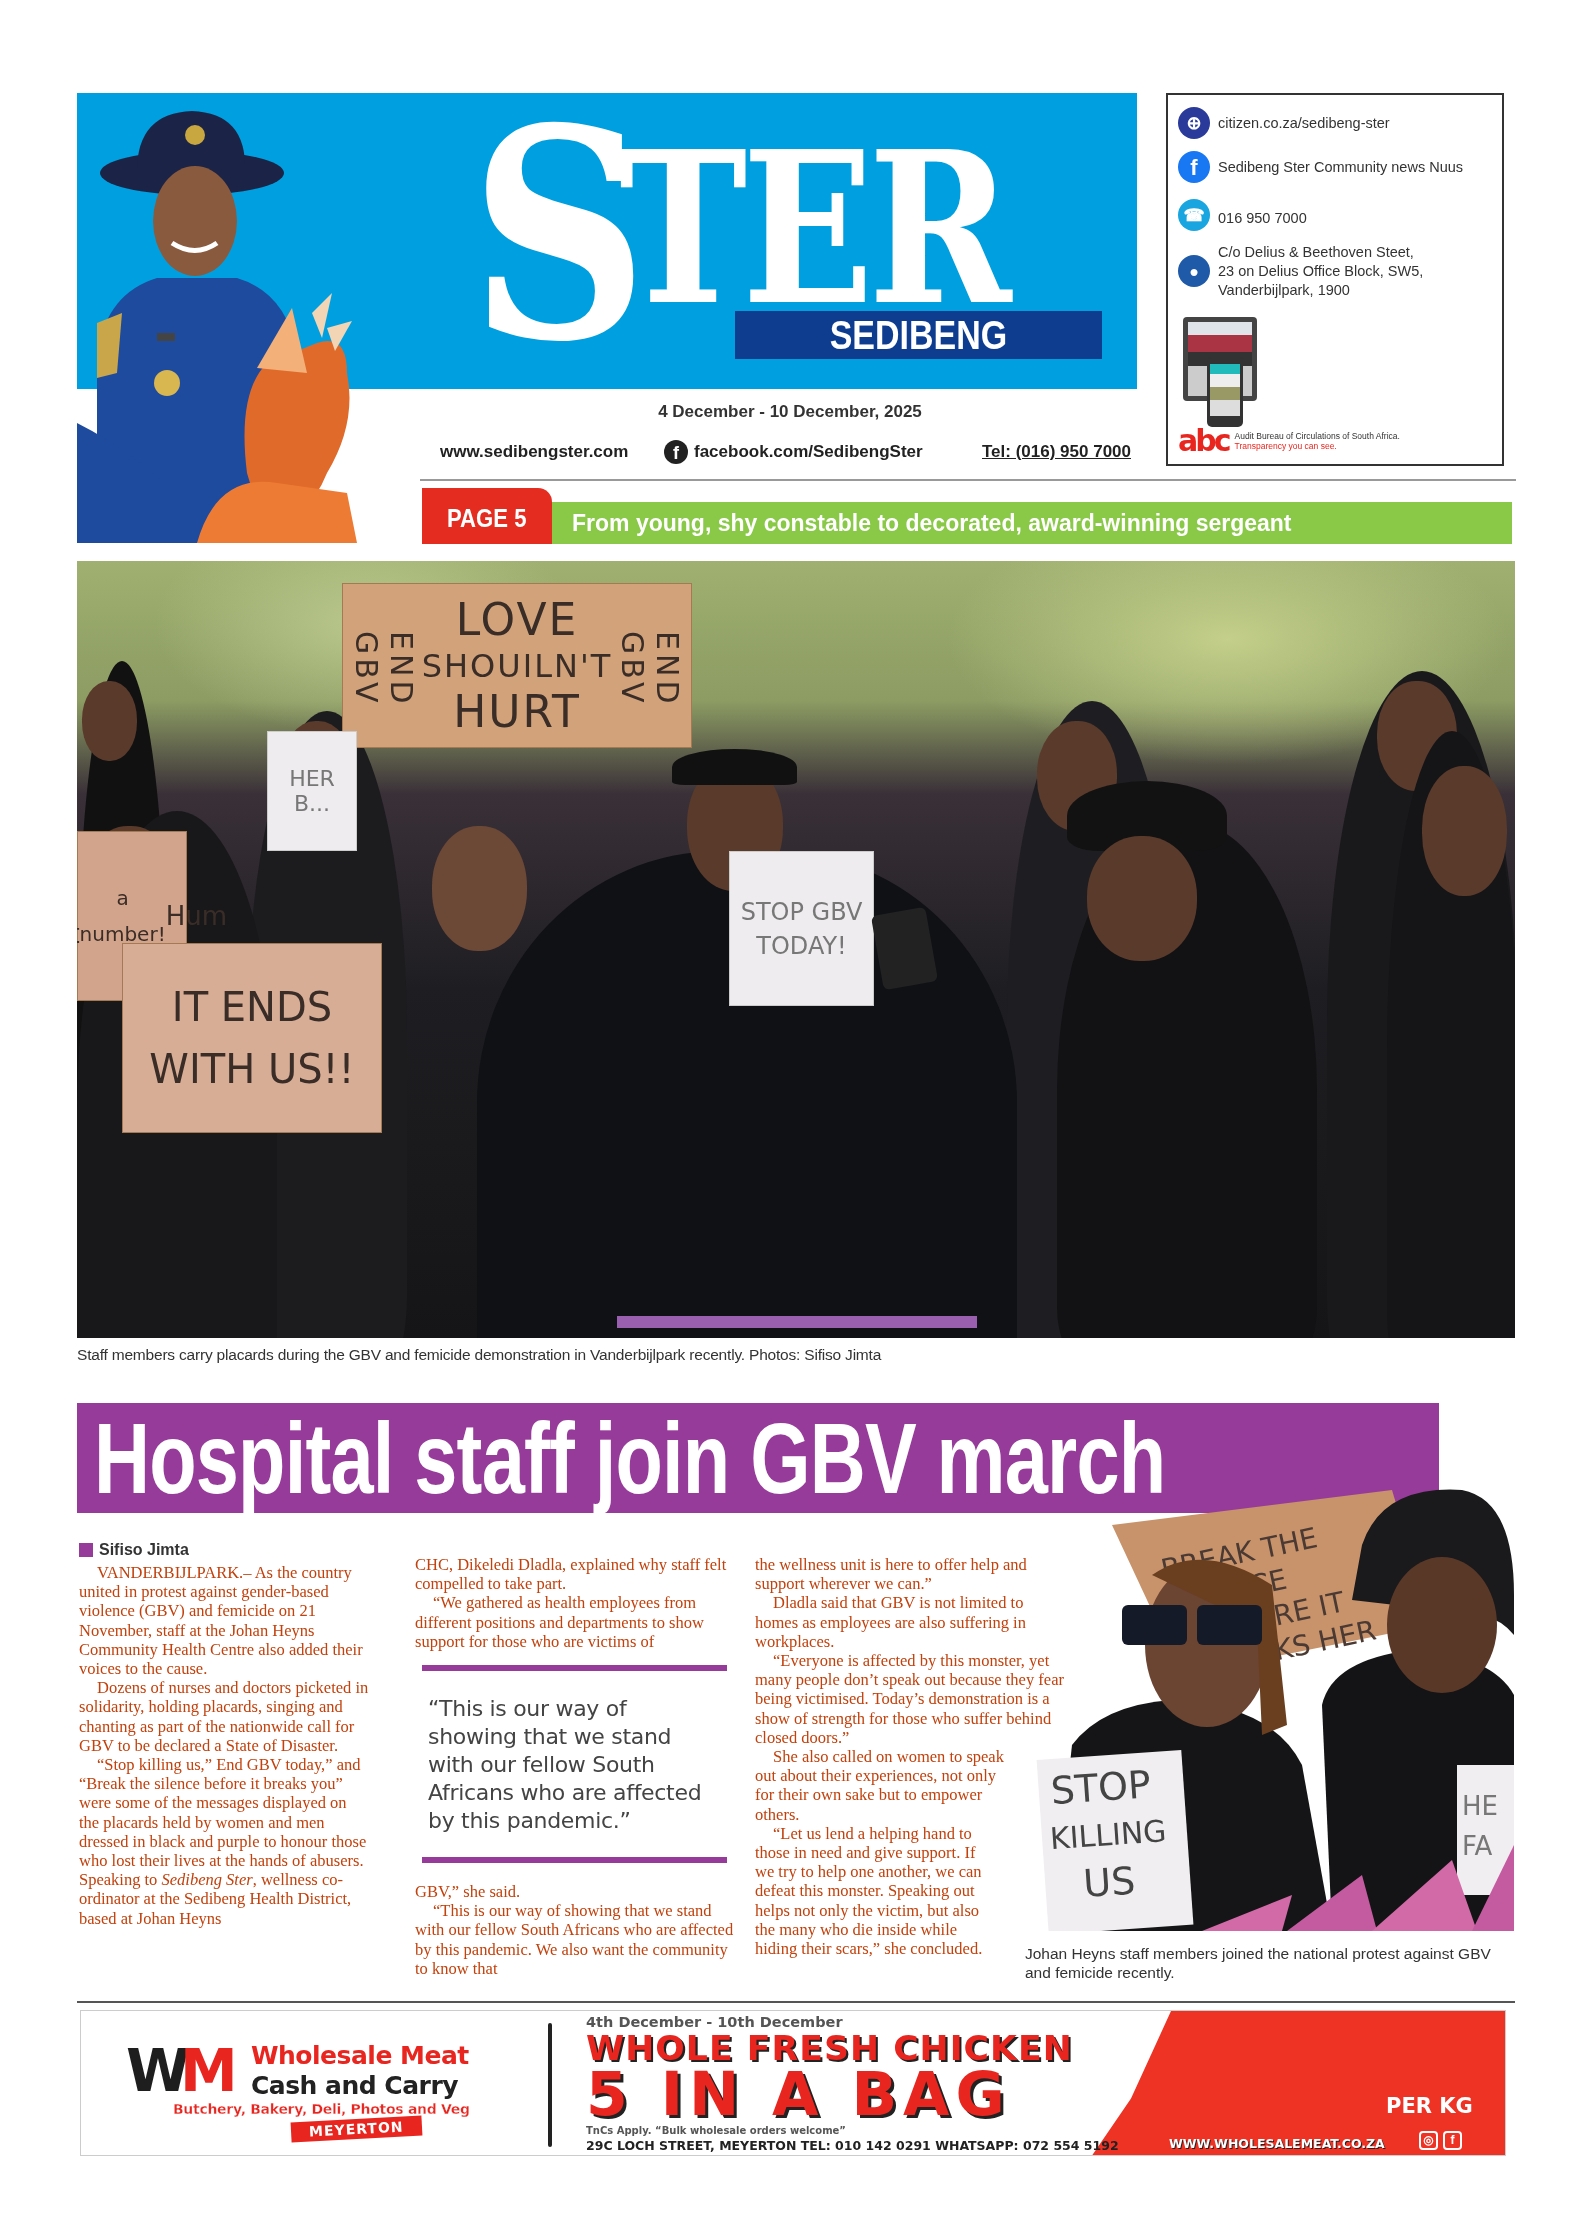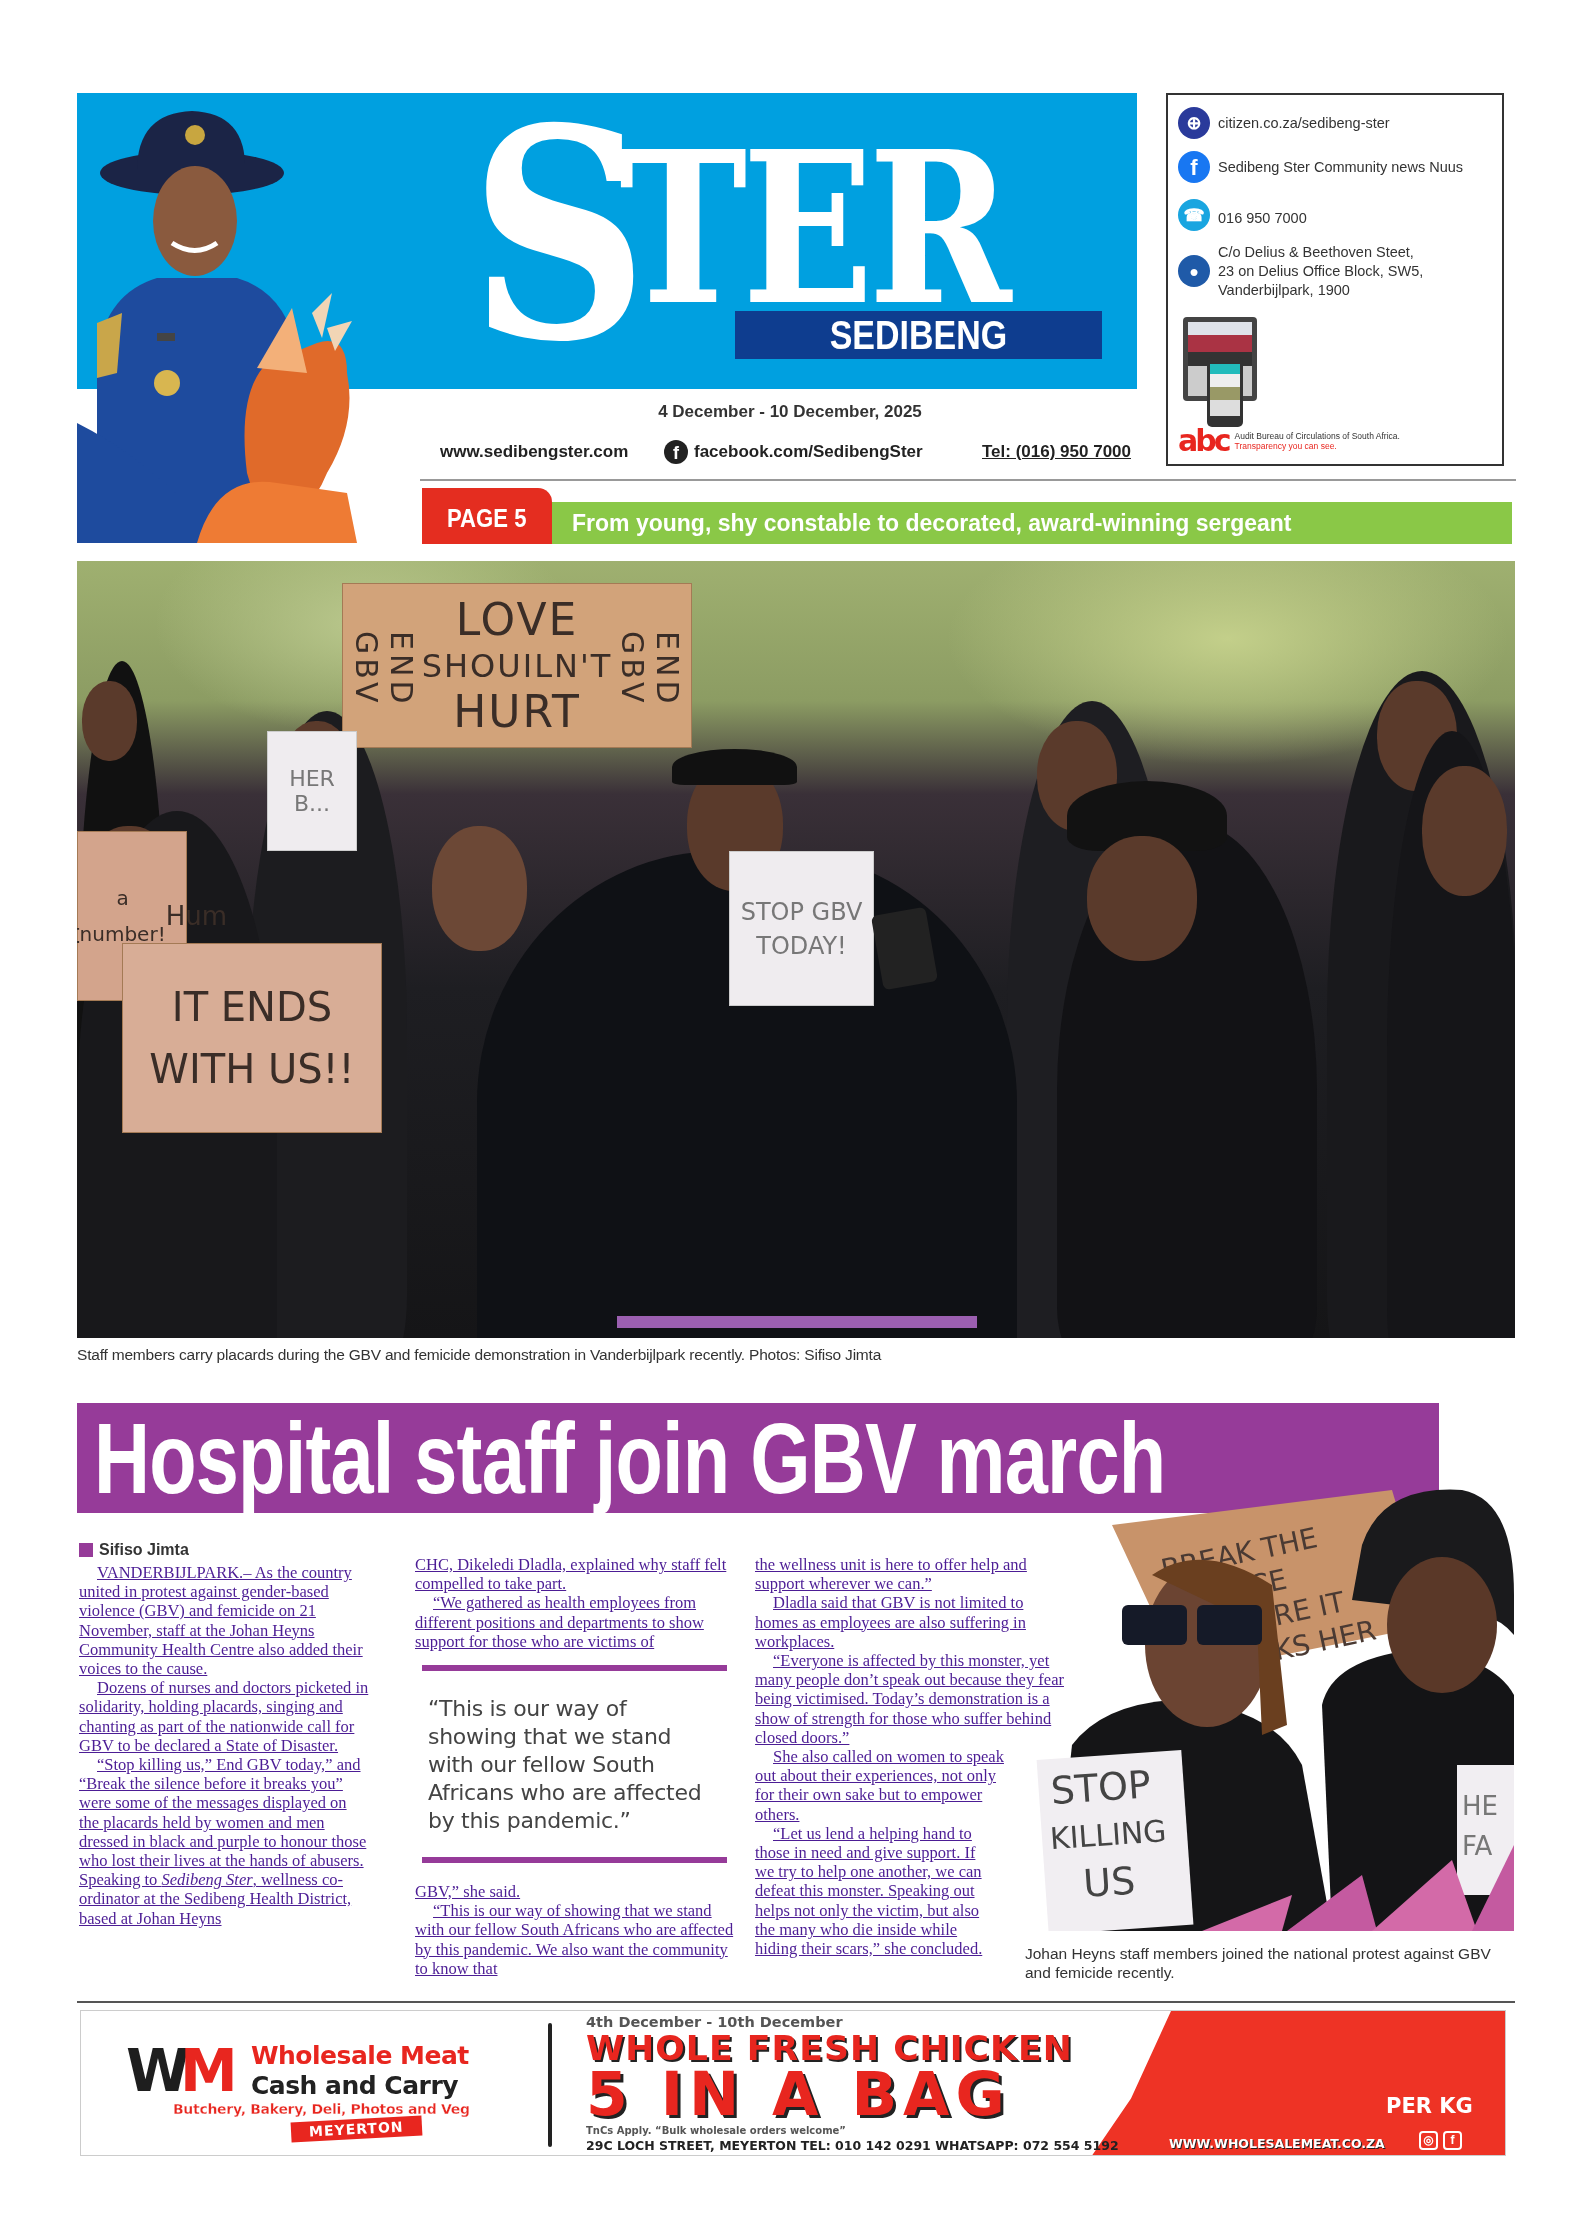--- a/index.html
+++ b/index.html
@@ -69,21 +69,21 @@
   .placard.white { background: #efecef; border-color: #ccc; color: #777; }
   .placard .v { writing-mode: vertical-rl; font-size: 30px; letter-spacing: 4px; }
   .photo-caption { position: absolute; left: 77px; top: 1346px; font-size: 15.5px; color: #333; letter-spacing: -0.2px; }
 
   
   .headline-band { position: absolute; left: 77px; top: 1403px; width: 1362px; height: 110px; background: #963b99; }
   .headline { position: absolute; left: 94px; top: 1400px; font-family: "Liberation Sans", sans-serif; font-weight: bold;
     font-size: 100px; line-height: 116px; color: #fff; white-space: nowrap; transform: scaleX(0.775); transform-origin: left top; letter-spacing: -1px; }
 
   
-  .col { position: absolute; font-family: "Liberation Serif", serif; font-size: 16.5px; line-height: 19.2px; color: #4c1d95; text-decoration: underline; }
+  .col { position: absolute; font-family: "Liberation Serif", serif; font-size: 16.5px; line-height: 19.2px; color: #c2410c; }
   .col p { text-indent: 18px; }
   .col p.noindent { text-indent: 0; }
   .col-1 { left: 79px; top: 1563px; width: 290px; }
   .col-2 { left: 415px; top: 1555px; width: 320px; }
   .col-3 { left: 755px; top: 1555px; width: 315px; }
   .byline { position: absolute; left: 79px; top: 1541px; display: flex; align-items: center; gap: 6px;
     font-family: "Liberation Sans", sans-serif; font-weight: bold; font-size: 16px; color: #333; }
   .byline .sq { width: 14px; height: 14px; background: #963b99; }
 
   .pullquote { position: absolute; left: 422px; top: 1665px; width: 305px; }

